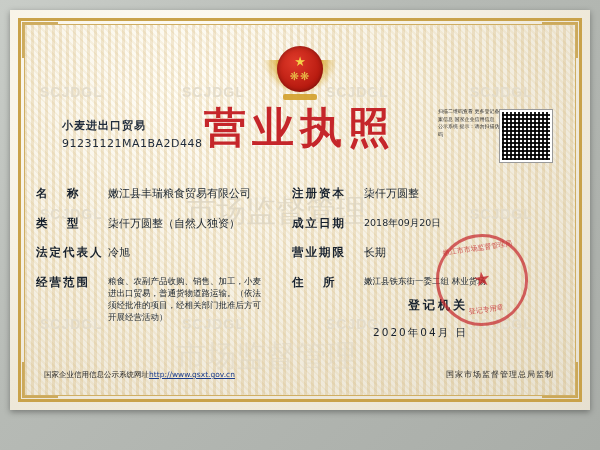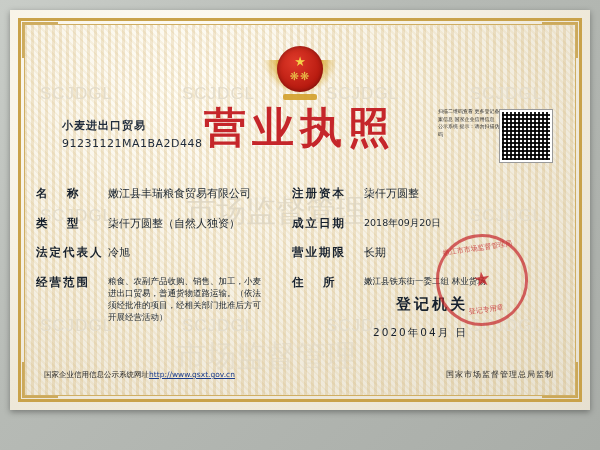--- a/index.html
+++ b/index.html
@@ -45,21 +45,21 @@
   .c-bl{left:12px;bottom:12px;border-right:none;border-top:none;}
   .c-br{right:12px;bottom:12px;border-left:none;border-top:none;}
 
   .content{
     position:absolute;left:26px;top:26px;right:26px;bottom:26px;
     overflow:hidden;
   }
   
   .watermarks{position:absolute;inset:0;pointer-events:none;}
   .wm{
-    position:absolute;color:#e3dccb;font-size:17px;font-weight:normal;
+    position:absolute;color:#e3dccb;font-size:14px;font-weight:bold;
     letter-spacing:1px;opacity:.95;font-family:"Liberation Sans",sans-serif;
   }
   .wm-big{
     position:absolute;color:#ded6c3;font-size:30px;opacity:.85;
     font-family:"DejaVu Sans","Liberation Sans",sans-serif;
     white-space:nowrap;
   }
   
   .emblem{
     position:absolute;left:50%;top:4px;transform:translateX(-50%);
@@ -143,21 +143,21 @@
     font-size:20px;color:rgba(196,32,38,.9);
   }
   .seal .s-top{
     position:absolute;left:0;right:0;top:6px;text-align:center;font-size:7px;
   }
   .seal .s-bottom{
     position:absolute;left:0;right:0;bottom:8px;text-align:center;font-size:7px;
   }
 
   .registrar{
-    position:absolute;right:96px;bottom:70px;font-size:15px;color:#17212e;
+    position:absolute;right:96px;bottom:70px;font-size:12px;color:#17212e;
     font-weight:bold;letter-spacing:3px;
   }
   .issue-date{
     position:absolute;right:96px;bottom:44px;font-size:10.5px;color:#17212e;
     letter-spacing:2px;
   }
 
   .footer-left{
     position:absolute;left:8px;bottom:4px;font-size:7.5px;color:#2a2a2a;
   }

